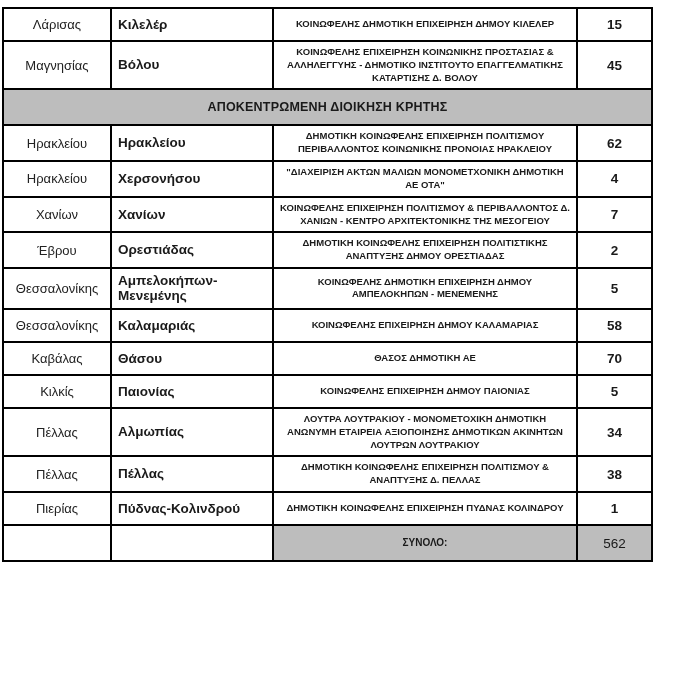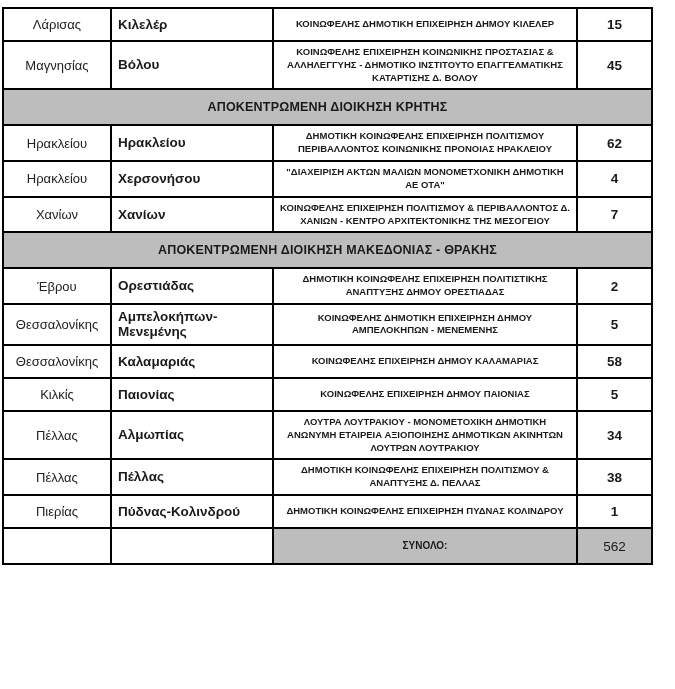--- a/index.html
+++ b/index.html
@@ -131,40 +131,43 @@
           <td class="c-muni">Χερσονήσου</td>
           <td class="c-org">"ΔΙΑΧΕΙΡΙΣΗ ΑΚΤΩΝ ΜΑΛΙΩΝ ΜΟΝΟΜΕΤΧΟΝΙΚΗ ΔΗΜΟΤΙΚΗ ΑΕ ΟΤΑ"</td>
           <td class="c-count">4</td>
         </tr>
         <tr>
           <td class="c-pref">Χανίων</td>
           <td class="c-muni">Χανίων</td>
           <td class="c-org">ΚΟΙΝΩΦΕΛΗΣ ΕΠΙΧΕΙΡΗΣΗ ΠΟΛΙΤΙΣΜΟΥ &amp; ΠΕΡΙΒΑΛΛΟΝΤΟΣ Δ. ΧΑΝΙΩΝ - ΚΕΝΤΡΟ ΑΡΧΙΤΕΚΤΟΝΙΚΗΣ ΤΗΣ ΜΕΣΟΓΕΙΟΥ</td>
           <td class="c-count">7</td>
         </tr>
-        <tr class="section-row">
-          <td colspan="4" class="section-cell">ΑΠΟΚΕΝΤΡΩΜΕΝΗ ΔΙΟΙΚΗΣΗ ΜΑΚΕΔΟΝΙΑΣ - ΘΡΑΚΗΣ</td>
-        </tr>
         <tr>
           <td class="c-pref">Έβρου</td>
           <td class="c-muni">Ορεστιάδας</td>
           <td class="c-org">ΔΗΜΟΤΙΚΗ ΚΟΙΝΩΦΕΛΗΣ ΕΠΙΧΕΙΡΗΣΗ ΠΟΛΙΤΙΣΤΙΚΗΣ ΑΝΑΠΤΥΞΗΣ ΔΗΜΟΥ ΟΡΕΣΤΙΑΔΑΣ</td>
           <td class="c-count">2</td>
         </tr>
         <tr>
           <td class="c-pref">Θεσσαλονίκης</td>
           <td class="c-muni">Αμπελοκήπων-Μενεμένης</td>
           <td class="c-org">ΚΟΙΝΩΦΕΛΗΣ ΔΗΜΟΤΙΚΗ ΕΠΙΧΕΙΡΗΣΗ ΔΗΜΟΥ ΑΜΠΕΛΟΚΗΠΩΝ - ΜΕΝΕΜΕΝΗΣ</td>
           <td class="c-count">5</td>
         </tr>
         <tr>
           <td class="c-pref">Θεσσαλονίκης</td>
           <td class="c-muni">Καλαμαριάς</td>
           <td class="c-org">ΚΟΙΝΩΦΕΛΗΣ ΕΠΙΧΕΙΡΗΣΗ ΔΗΜΟΥ ΚΑΛΑΜΑΡΙΑΣ</td>
           <td class="c-count">58</td>
+        </tr>
+        <tr>
+          <td class="c-pref">Καβάλας</td>
+          <td class="c-muni">Θάσου</td>
+          <td class="c-org">ΘΑΣΟΣ ΔΗΜΟΤΙΚΗ ΑΕ</td>
+          <td class="c-count">70</td>
         </tr>
         <tr>
           <td class="c-pref">Κιλκίς</td>
           <td class="c-muni">Παιονίας</td>
           <td class="c-org">ΚΟΙΝΩΦΕΛΗΣ ΕΠΙΧΕΙΡΗΣΗ ΔΗΜΟΥ ΠΑΙΟΝΙΑΣ</td>
           <td class="c-count">5</td>
         </tr>
         <tr>
           <td class="c-pref">Πέλλας</td>
           <td class="c-muni">Αλμωπίας</td>

